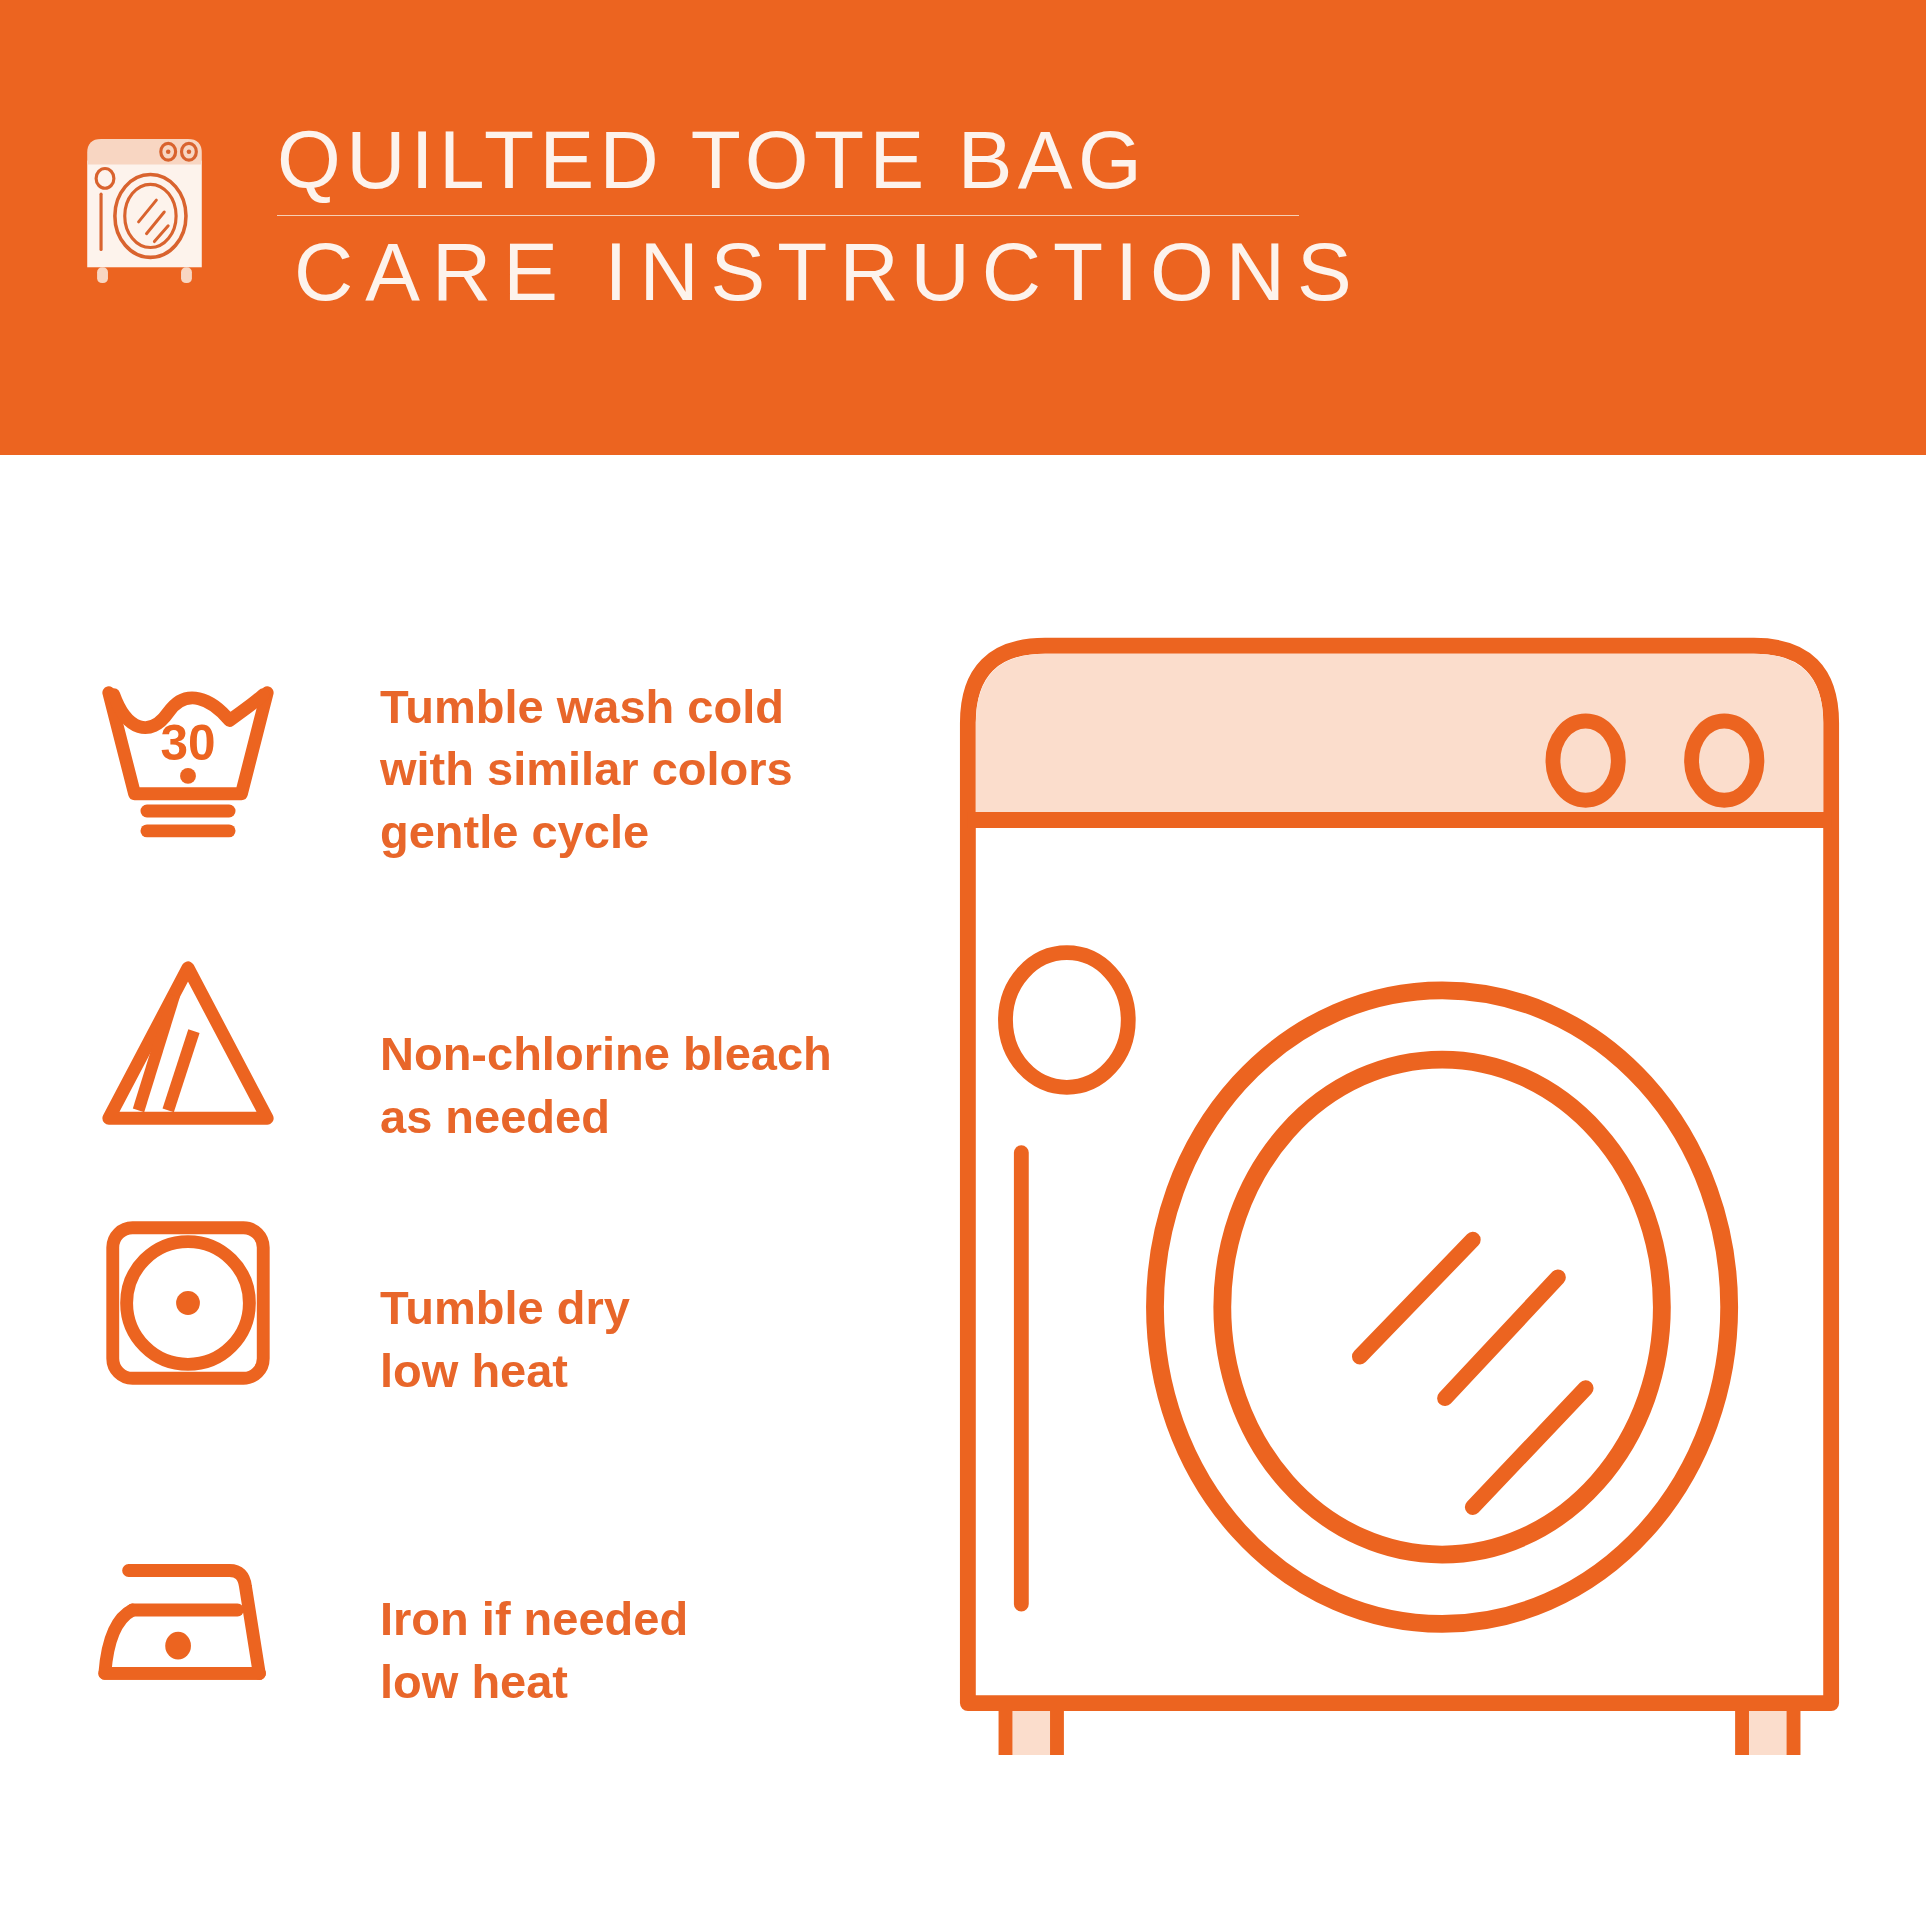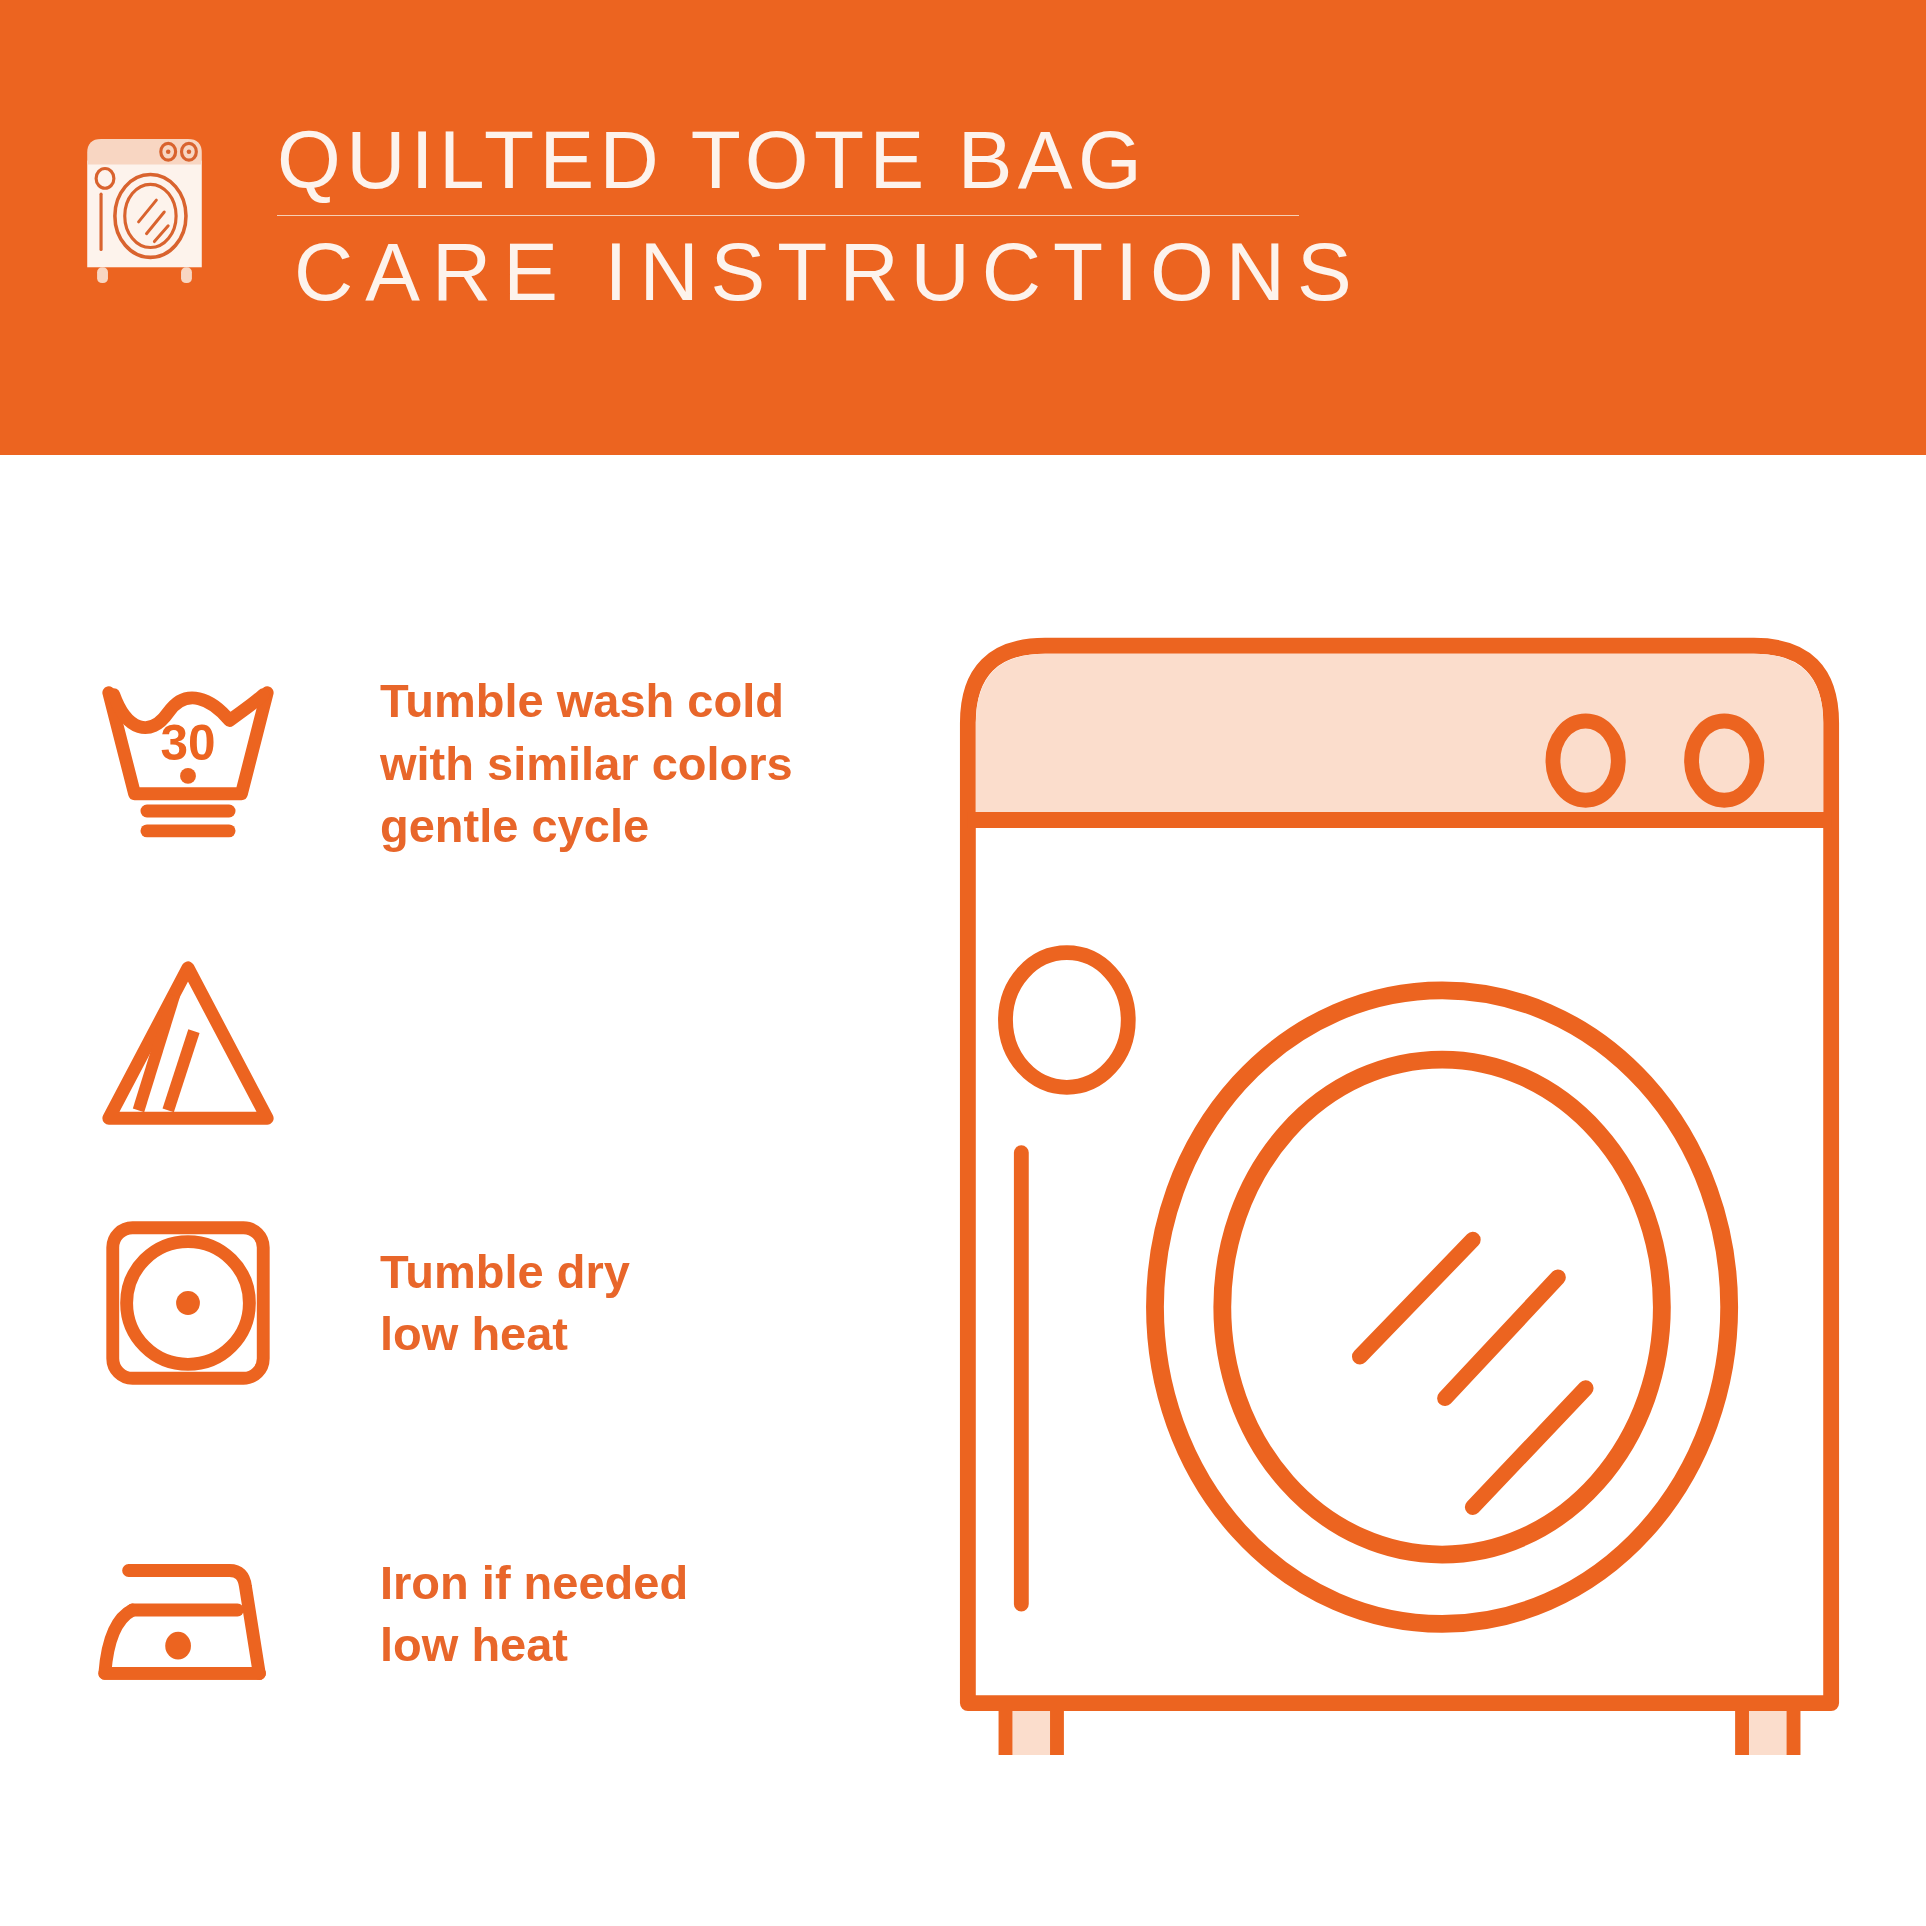--- a/index.html
+++ b/index.html
@@ -65,21 +65,21 @@
     margin-left: 17px;
   }
 
   
   .care-row {
     position: absolute;
     left: 89px;
     width: 812px;
     display: flex;
     flex-direction: row;
-    align-items: center;
+    align-items: flex-end;
   }
   .care-symbol {
     width: 198px;
     height: 198px;
     flex: 0 0 198px;
     display: flex;
     align-items: center;
     justify-content: center;
   }
   .care-label {
@@ -181,20 +181,22 @@
   <div class="care-row" id="care-row-1">
     <div class="care-symbol">
       <svg viewBox="0 0 200 200" width="198" height="198" xmlns="http://www.w3.org/2000/svg">
 
         <path d="M100 18 L180 170 L20 170 Z" fill="none" stroke="#ec6420" stroke-width="13" stroke-linejoin="round"></path>
 
         <line x1="86" y1="46" x2="50" y2="162" stroke="#ec6420" stroke-width="12" stroke-linecap="butt"></line>
         <line x1="106" y1="82" x2="80" y2="162" stroke="#ec6420" stroke-width="12" stroke-linecap="butt"></line>
       </svg>
     </div>
+    <div class="care-label">Non-chlorine bleach
+as needed</div>
   </div>
 
   <div class="care-row" id="care-row-2">
     <div class="care-symbol">
       <svg viewBox="0 0 200 200" width="198" height="198" xmlns="http://www.w3.org/2000/svg">
         <rect x="24" y="24" width="152" height="152" rx="20" ry="20" fill="none" stroke="#ec6420" stroke-width="13"></rect>
         <circle cx="100" cy="100" r="62" fill="none" stroke="#ec6420" stroke-width="13"></circle>
         <circle cx="100" cy="100" r="12" fill="#ec6420"></circle>
       </svg>
     </div>

